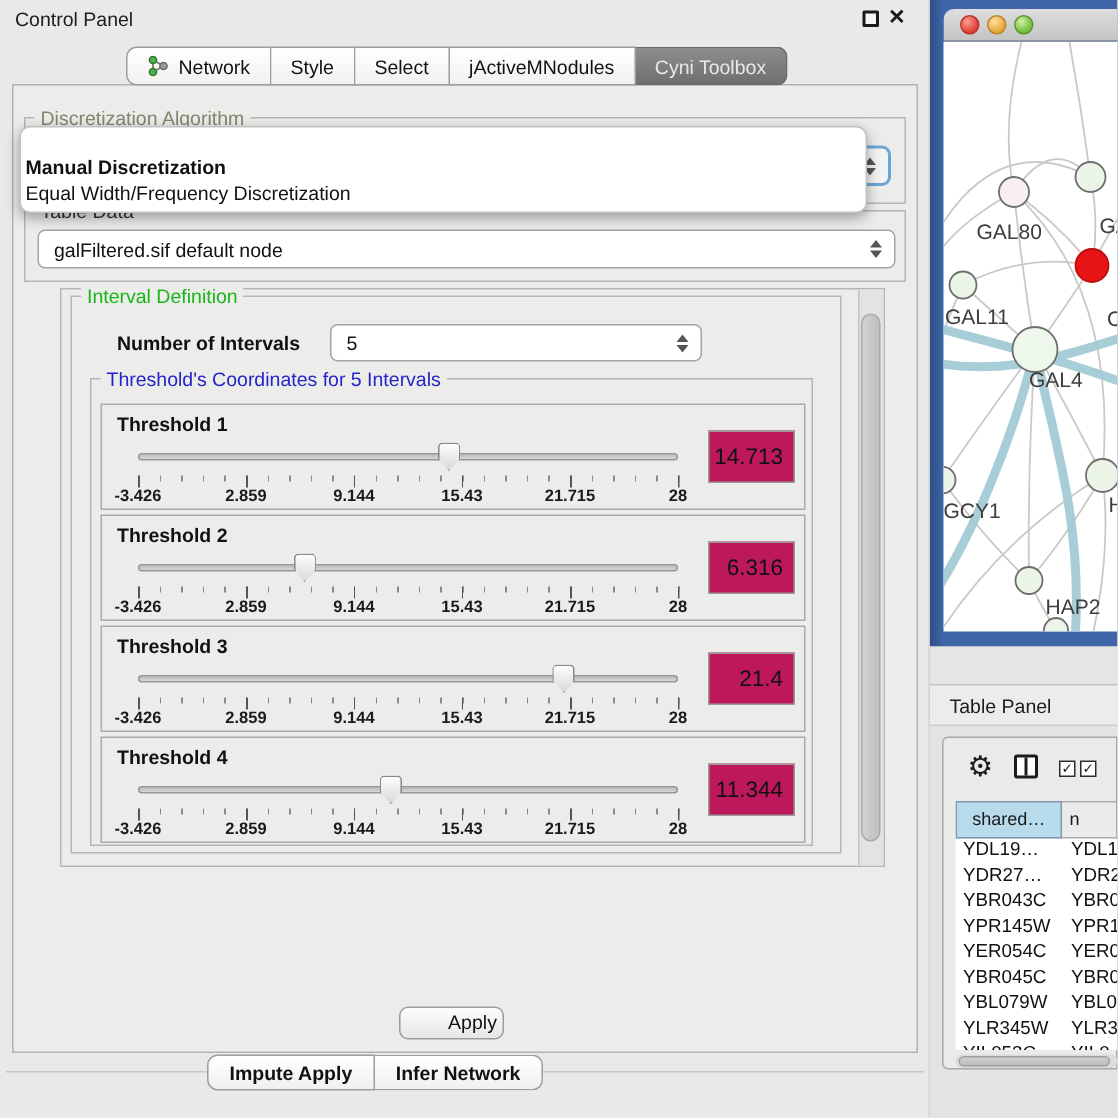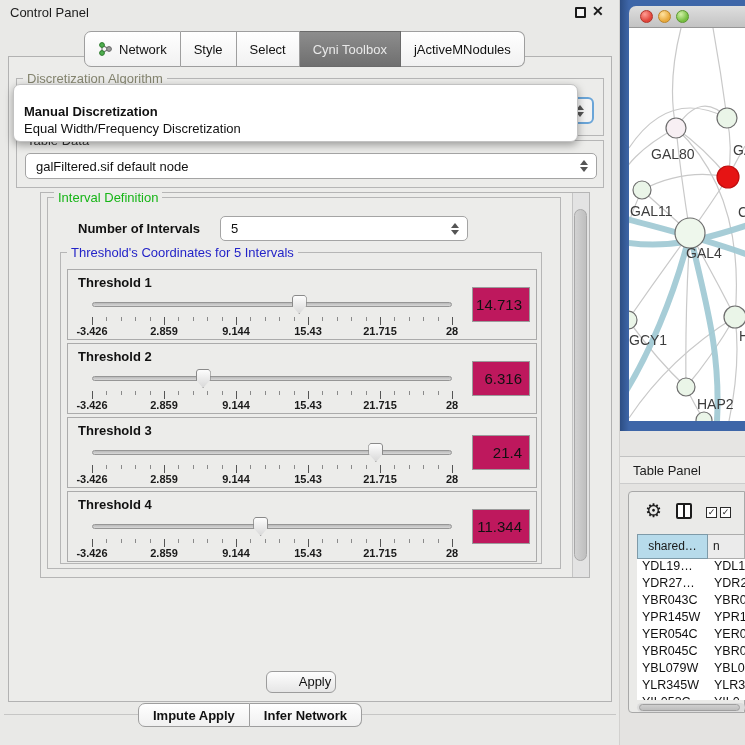--- a/index.html
+++ b/index.html
@@ -9,21 +9,21 @@
 
   
   #left-win { left:0; top:0; width:620px; height:745px; background:#e9e9e7; border-right:1px solid #d2d1cf; }
   #lw-title { left:10px; top:5px; font-size:13px; color:#1c1c1c; }
   #float-btn { left:575px; top:7px; width:11px; height:11px; border:2px solid #1a1a1a; border-radius:1px; background:#f5f5f5; }
   #close-btn { left:592px; top:3px; font-size:14px; font-weight:bold; color:#1a1a1a; }
 
   #content-panel { left:8px; top:56px; width:604px; height:646px; background:#ececea; border:1px solid #b2b2b2; }
 
   
-  #top-tabs { left:84px; top:31px; height:36px; display:flex; z-index:6; }
+  #top-tabs { left:84px; top:31px; height:26px; display:flex; z-index:6; }
   .ttab { background:linear-gradient(#ffffff,#f1f1f1); border:1px solid #9e9e9e; border-left:none; font-size:13px; color:#111; display:flex; align-items:center; padding:0 13px; white-space:nowrap; }
   .ttab:first-child { border-left:1px solid #9e9e9e; border-radius:7px 0 0 7px; }
   .ttab:last-child { border-radius:0 7px 7px 0; }
   .ttab.active { background:linear-gradient(#8d8d8d,#6f6f6f); color:#e9e9e9; border-color:#6a6a6a; }
   .ttab .nicon { width:15px; height:14px; margin-right:6px; }
 
   
   .gbox { border:1px solid #b6b6b6; }
   .gtitle { position:absolute; top:-8px; left:6px; background:#ececea; padding:0 4px; font-size:13px; white-space:nowrap; }
   .gtitle.green { color:#17b517; }
@@ -34,21 +34,21 @@
   .combo { background:#fff; border:1px solid #a4a4a4; border-radius:5px; font-size:13px; color:#111; display:flex; align-items:center; }
   .combo .ctext { flex:1; padding-left:10px; white-space:nowrap; overflow:hidden; }
   .stepper { width:16px; display:flex; flex-direction:column; align-items:center; justify-content:center; gap:2px; margin-right:4px; }
   .stepper .up { width:0; height:0; border-left:4px solid transparent; border-right:4px solid transparent; border-bottom:5px solid #555; }
   .stepper .dn { width:0; height:0; border-left:4px solid transparent; border-right:4px solid transparent; border-top:5px solid #555; }
 
   
   #algo-combo-frag { left:552px; top:97px; width:42px; height:27px; border:2px solid #6aa5d8; border-radius:6px; background:#f3f3f3; z-index:5; display:flex; justify-content:flex-end; align-items:center; }
   #algo-popup { left:13px; top:84px; width:565px; height:58px; background:#fff; border:1px solid #c2c2c2; border-radius:7px; box-shadow:0 3px 9px rgba(0,0,0,.35); z-index:10; }
   #popup-hint { position:absolute; top:3px; left:0; right:0; text-align:center; color:#b4b4b4; font-size:13px; }
-  .popup-opt { position:absolute; left:10px; font-size:13px; color:#111; white-space:nowrap; }
+  .popup-opt { position:absolute; left:3px; font-size:13px; color:#111; white-space:nowrap; }
   .popup-opt.bold { font-weight:bold; }
 
   
   #settings-scroll { left:40px; top:192px; width:550px; height:386px; border:1px solid #b5b5b5; background:#ececea; }
   #v-scroll-track { position:absolute; right:0; top:0; width:17px; height:100%; background:#e3e3e3; border-left:1px solid #c4c4c4; }
   #v-scroll-thumb { position:absolute; left:1px; top:16px; width:13px; height:352px; border-radius:7px; background:linear-gradient(90deg,#d2d2d2,#bfbfbf); border:1px solid #a8a8a8; }
 
   
   .thr-panel { position:absolute; left:6px; width:470px; height:71px; border:1px solid #ababab; }
   .thr-label { position:absolute; left:10px; top:5px; font-size:13px; font-weight:bold; color:#111; }
@@ -134,25 +134,25 @@
           <circle cx="11" cy="7" r="2.4" fill="#9b9b9b" stroke="#666"></circle>
         </svg>
         <span>Network</span>
       </div>
       <div class="ttab">
           <span>Style</span>
         </div>
       <div class="ttab">
           <span>Select</span>
         </div>
+      <div class="ttab">
+          <span>jActiveMNodules</span>
+        </div>
       <div class="ttab active">
           <span>Cyni Toolbox</span>
-        </div>
-      <div class="ttab">
-          <span>jActiveMNodules</span>
         </div>
     </div>
 
     <div class="gbox abs" style="left:16px; top:78px; width:588px; height:58px;">
       <span class="gtitle gray">Discretization Algorithm</span>
     </div>
     <div id="algo-combo-frag" class="abs">
       <span class="stepper">
           <span class="up"></span>
           <span class="dn"></span>

